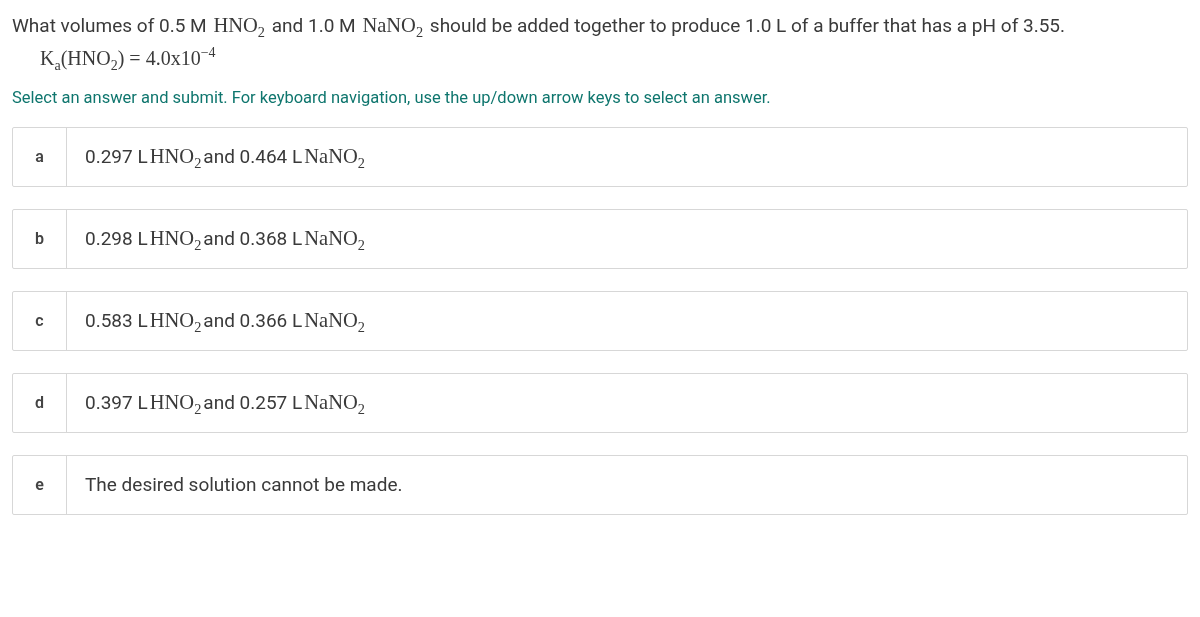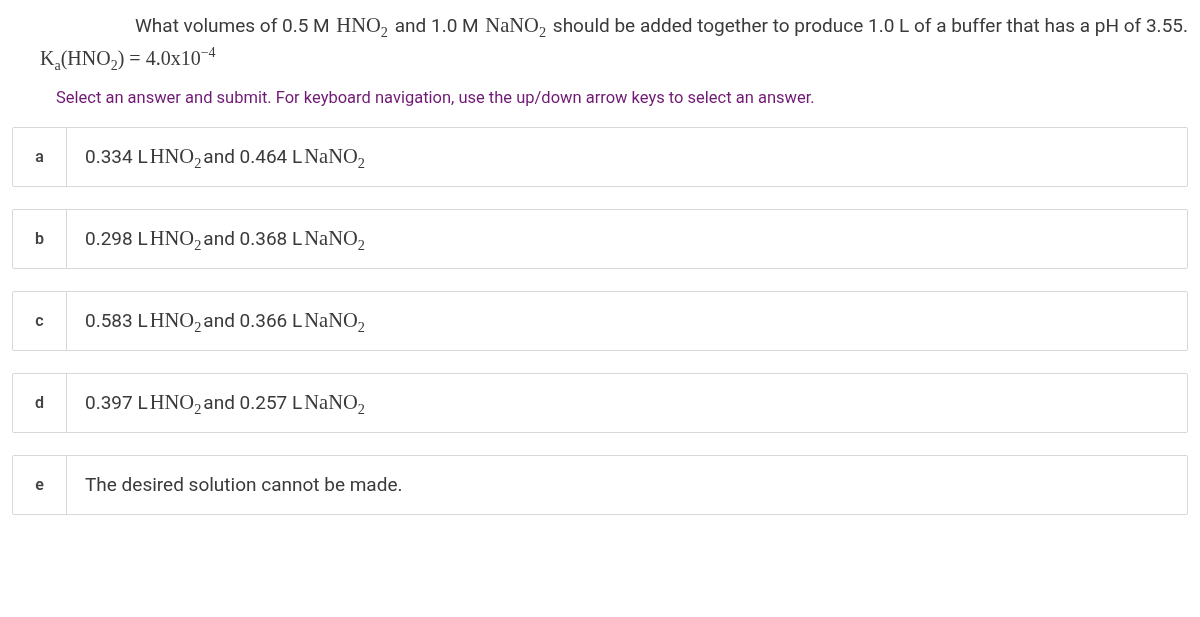--- a/index.html
+++ b/index.html
@@ -9,33 +9,31 @@
     font-family: 'Segoe UI', Roboto, -apple-system, sans-serif;
     font-size: 18px;
     color: #3a3a3a;
     background: #fff;
     width: 1200px;
   }
   .question {
     font-size: 19px;
     line-height: 1.5;
     margin-bottom: 6px;
-    text-align: right;
   }
   .ka-line {
     font-size: 20px;
     margin-bottom: 18px;
     font-family: 'Cambria Math', 'Times New Roman', serif;
     margin-left: 28px;
   }
   .instruction {
     font-size: 16.5px;
-    color: #701a75;
+    color: #0f766e;
     margin-bottom: 20px;
-    margin-left: 44px;
   }
   .options {
     display: flex;
     flex-direction: column;
     gap: 22px;
   }
   .option {
     display: flex;
     align-items: stretch;
     border: 1px solid #d7d7d7;
@@ -88,21 +86,21 @@
   <span>K</span><sub>a</sub><span>(</span><span>HNO</span><sub>2</sub><span>)</span><span> = 4.0x10</span><sup>−4</sup>
 </div>
 
 <div class="instruction">Select an answer and submit. For keyboard navigation, use the up/down arrow keys to select an answer.</div>
 
 <div class="options">
 
   <div class="option">
     <div class="option-letter">a</div>
     <div class="option-text">
-      <span>0.334 L </span>
+      <span>0.297 L </span>
         <span class="chem"><span>HNO</span><sub>2</sub></span>
         <span> and 0.464 L </span>
         <span class="chem"><span>NaNO</span><sub>2</sub></span>
     </div>
   </div>
 
   <div class="option">
     <div class="option-letter">b</div>
     <div class="option-text">
       <span>0.298 L </span>

